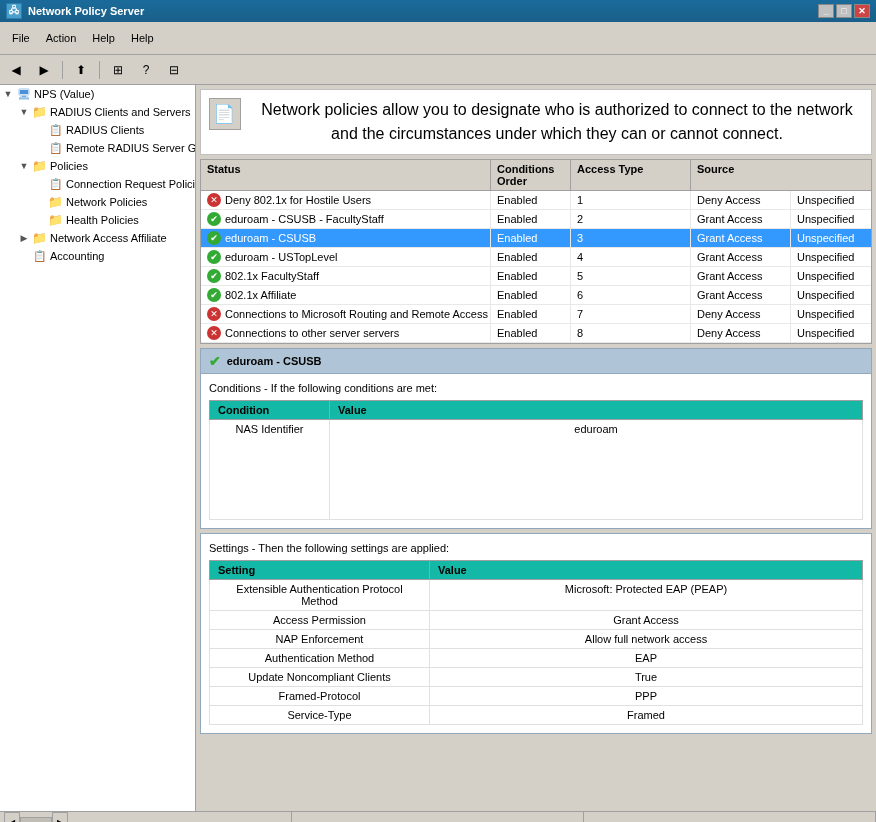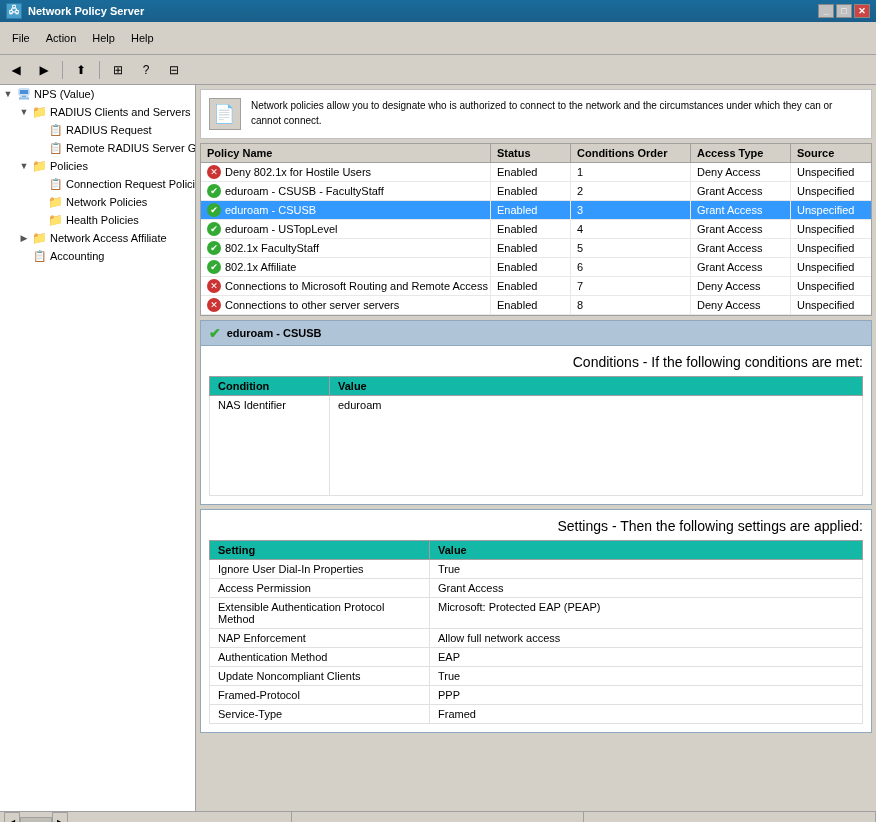--- a/index.html
+++ b/index.html
@@ -134,21 +134,21 @@
       border: 1px solid #c0c0c0;
     }
     .info-icon {
       width: 32px; height: 32px;
       background: #d4d0c8;
       border: 1px solid #a0a0a0;
       display: flex; align-items: center; justify-content: center;
       font-size: 18px;
       flex-shrink: 0;
     }
-    .info-text { font-size: 10px; line-height: 1.5; }
+    .info-text { font-size: 16px; line-height: 1.5; text-align: center; }
     
     .policy-table-container {
       margin: 4px;
       border: 1px solid #a0a0a0;
       background: white;
     }
     .table-header {
       display: grid;
       grid-template-columns: 290px 80px 120px 100px 100px;
       background: #d4d0c8;
@@ -198,41 +198,41 @@
       border: 1px solid #90a8bc;
       display: flex; align-items: center; gap: 6px;
     }
     .section-body {
       background: white;
       border: 1px solid #90a8bc;
       border-top: none;
       padding: 8px;
     }
     .section-label {
-      font-size: 14px;
+      font-size: 11px;
       margin-bottom: 6px;
-      text-align: right;
     }
     .detail-table {
       width: 100%;
       border-collapse: collapse;
       border: 1px solid #c0c0c0;
     }
     .detail-table th {
       background: #14b8a6;
       padding: 3px 8px;
       font-size: 11px;
       border: 1px solid #a0a0a0;
       text-align: left;
     }
     .detail-table td {
       padding: 3px 8px;
       font-size: 11px;
       border: 1px solid #e0e0e0;
       vertical-align: top;
+      text-align: center;
     }
     .detail-area {
       min-height: 120px;
     }
     
     .status-bar {
       height: 22px;
       background: #d4d0c8;
       border-top: 1px solid #a0a0a0;
       display: flex;
@@ -310,21 +310,21 @@
 
     <div class="tree-item indent1">
       <div class="tree-expander">▼</div>
       <div class="tree-icon folder-icon">📁</div>
       <span>RADIUS Clients and Servers</span>
     </div>
 
     <div class="tree-item indent2">
       <div class="tree-expander"></div>
       <div class="tree-icon">📋</div>
-      <span>RADIUS Request</span>
+      <span>RADIUS Clients</span>
     </div>
 
     <div class="tree-item indent2">
       <div class="tree-expander"></div>
       <div class="tree-icon">📋</div>
       <span>Remote RADIUS Server G</span>
     </div>
 
     <div class="tree-item indent1">
       <div class="tree-expander">▼</div>
@@ -366,21 +366,20 @@
 
   <div class="right-panel">
 
     <div class="info-banner">
       <div class="info-icon">📄</div>
       <div class="info-text">Network policies allow you to designate who is authorized to connect to the network and the circumstances under which they can or cannot connect.</div>
     </div>
 
     <div class="policy-table-container">
       <div class="table-header">
-        <div class="th">Policy Name</div>
         <div class="th">Status</div>
         <div class="th">Conditions Order</div>
         <div class="th">Access Type</div>
         <div class="th">Source</div>
       </div>
       <div id="policy-rows">
           <div class="table-row">
     <div class="td">
       <span class="status-icon icon-red">✕</span>
       <span>Deny 802.1x for Hostile Users</span>
@@ -494,30 +493,26 @@
         <div class="section-label">Settings - Then the following settings are applied:</div>
         <table class="detail-table">
           <thead>
             <tr>
               <th style="width:220px;">Setting</th>
               <th>Value</th>
             </tr>
           </thead>
           <tbody id="settings-body">
               <tr>
-    <td style="width:220px;">Ignore User Dial-In Properties</td>
-    <td>True</td>
+    <td style="width:220px;">Extensible Authentication Protocol Method</td>
+    <td>Microsoft: Protected EAP (PEAP)</td>
   </tr>
               <tr>
     <td style="width:220px;">Access Permission</td>
     <td>Grant Access</td>
-  </tr>
-              <tr>
-    <td style="width:220px;">Extensible Authentication Protocol Method</td>
-    <td>Microsoft: Protected EAP (PEAP)</td>
   </tr>
               <tr>
     <td style="width:220px;">NAP Enforcement</td>
     <td>Allow full network access</td>
   </tr>
               <tr>
     <td style="width:220px;">Authentication Method</td>
     <td>EAP</td>
   </tr>
               <tr>

